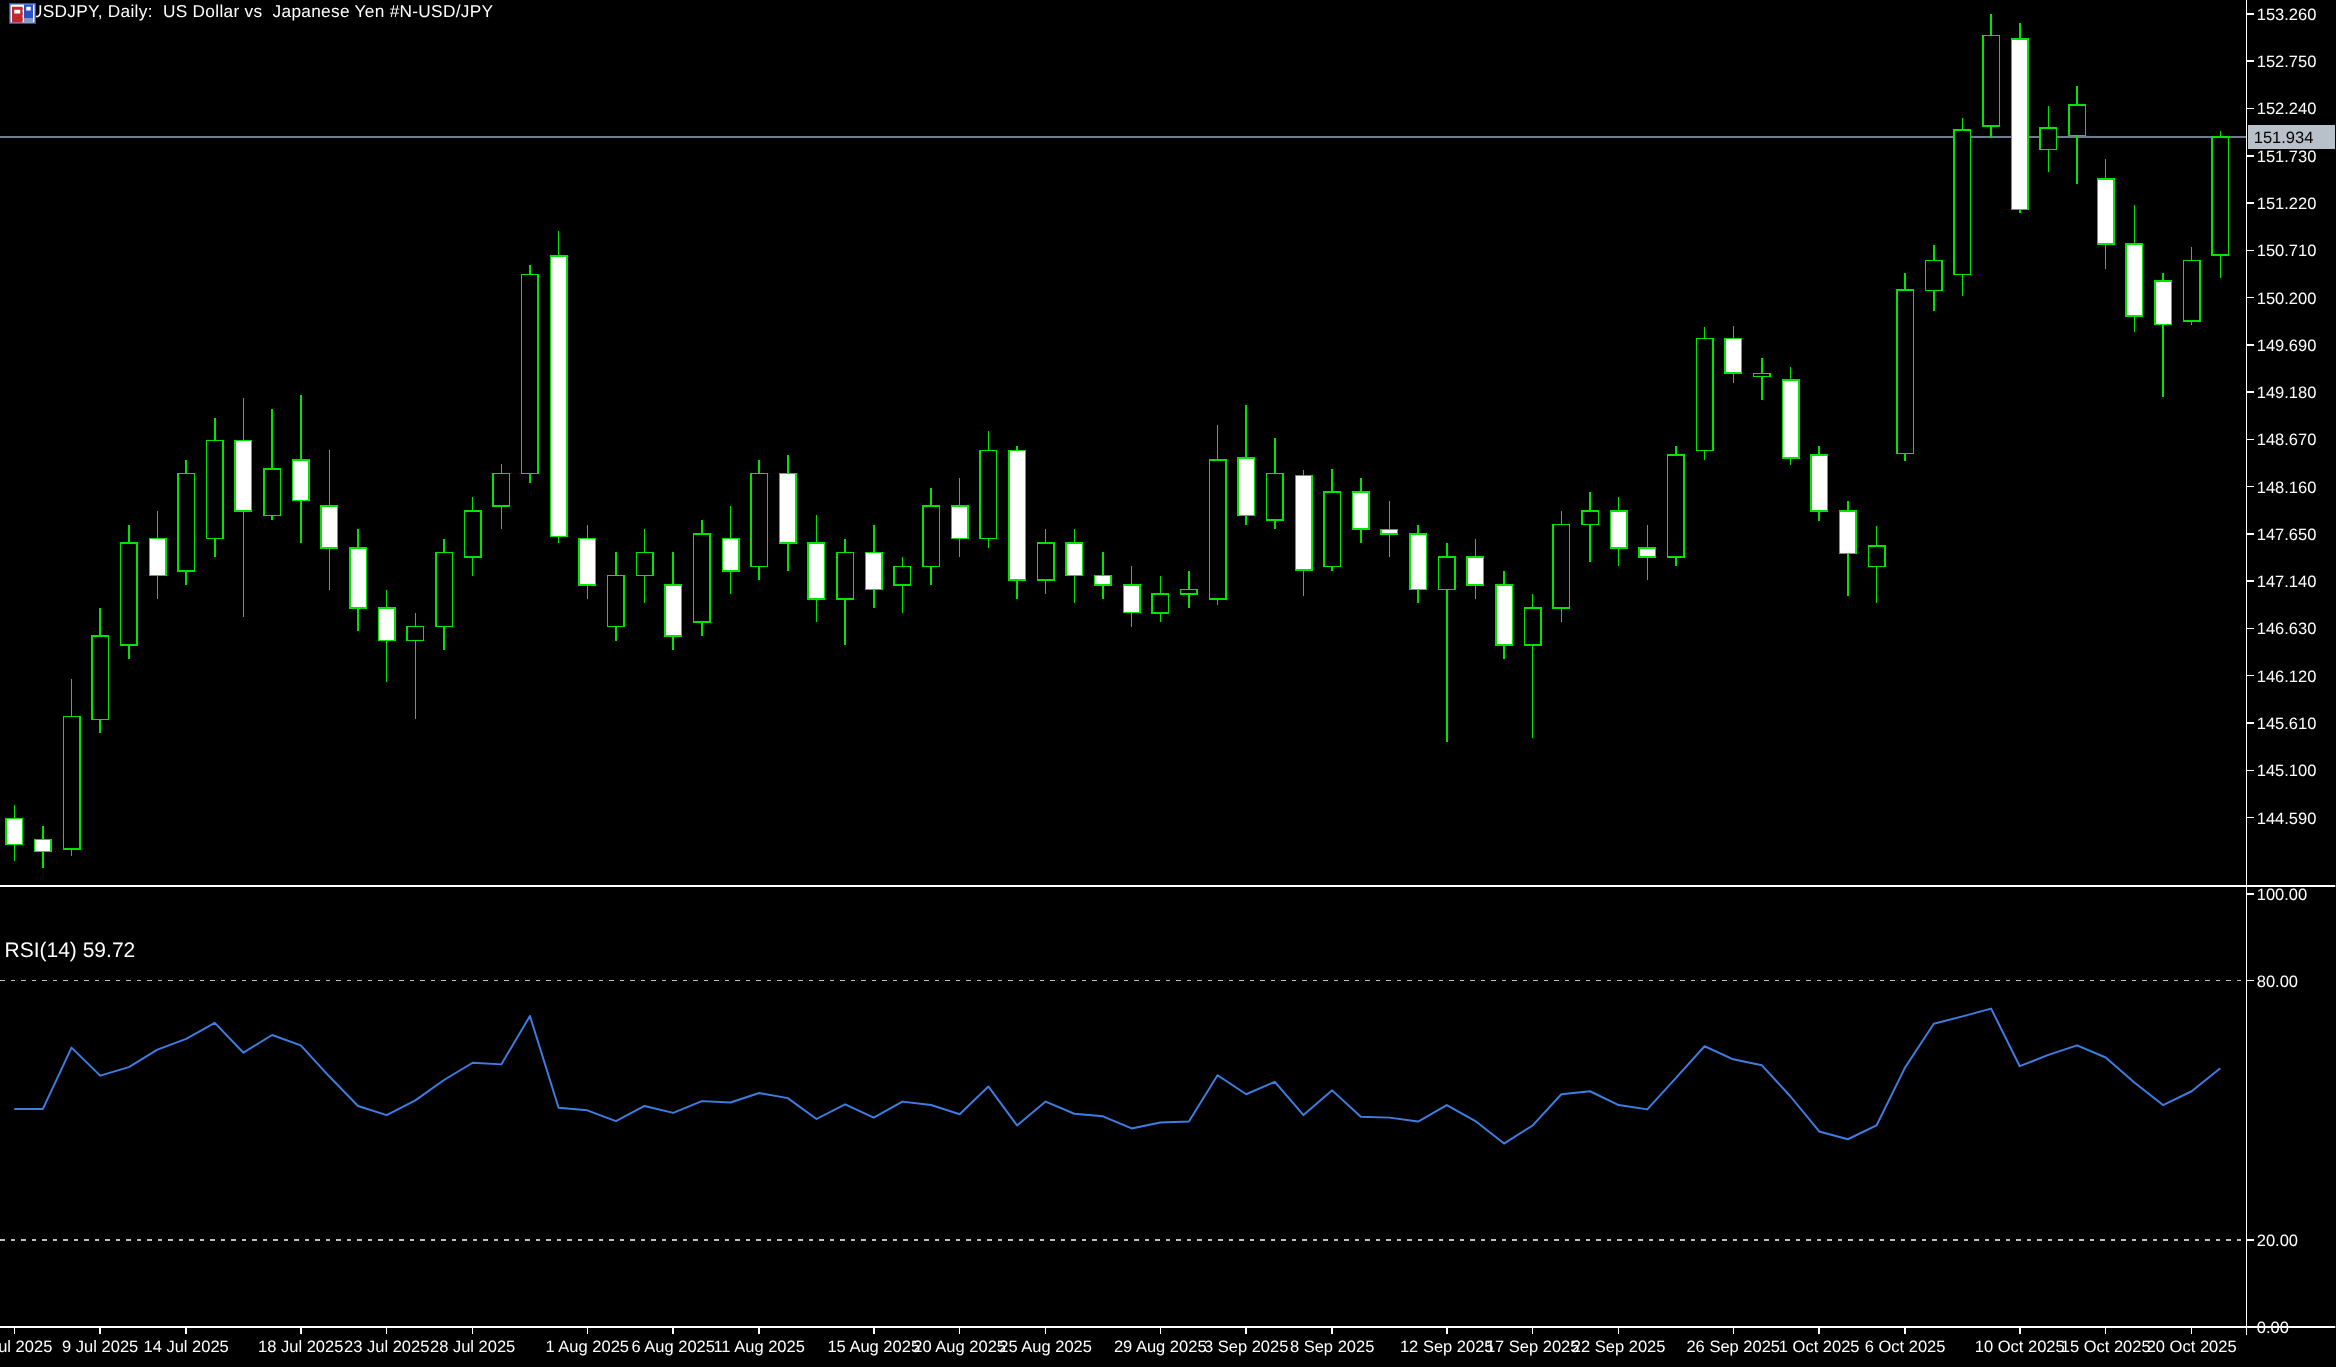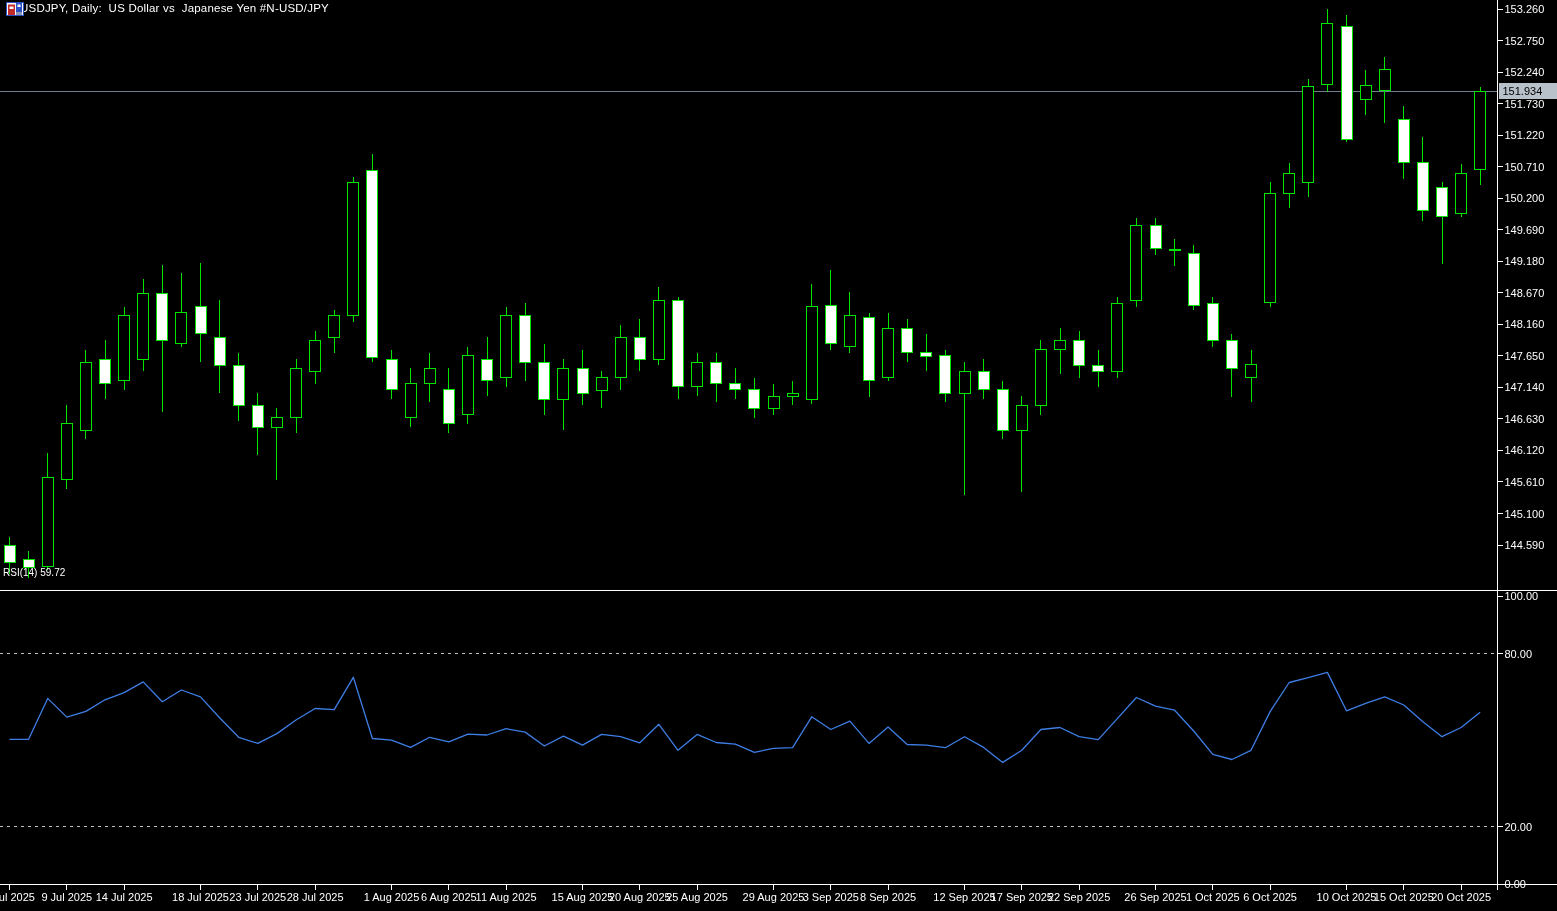--- a/index.html
+++ b/index.html
@@ -1,21 +1,21 @@
 <!DOCTYPE html>
 <html><head>
 <meta charset="utf-8">
 <style>
   html,body{margin:0;padding:0;background:#000;}
   .root{position:relative;width:1557px;height:911px;background:#000;overflow:hidden;
         font-family:"Liberation Sans",sans-serif;padding-left:21px;}
   .root svg{position:absolute;left:0;top:0;}
   .titlebar{position:absolute;left:6px;top:2px;display:flex;align-items:center;gap:7px;z-index:5;}
   .title-text{color:#ffffff;font-size:11.5px;white-space:pre;letter-spacing:0.2px;}
-  .rsi-label{position:absolute;left:3px;top:567px;color:#ffffff;font-size:10px;z-index:5;white-space:pre;}
+  .rsi-label{position:absolute;left:3px;top:625px;color:#ffffff;font-size:14px;z-index:5;white-space:pre;}
   .icon{display:inline-block;line-height:0;}
   text{font-family:"Liberation Sans",sans-serif;}
 </style>
 </head>
 <body>
 
 <div class="root">
 
   <div class="titlebar">
     <span class="icon">

